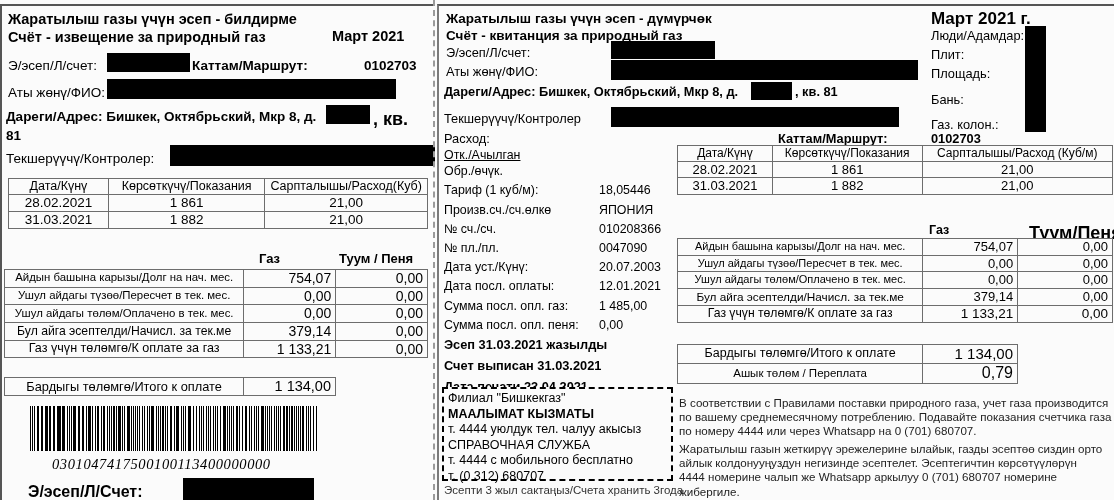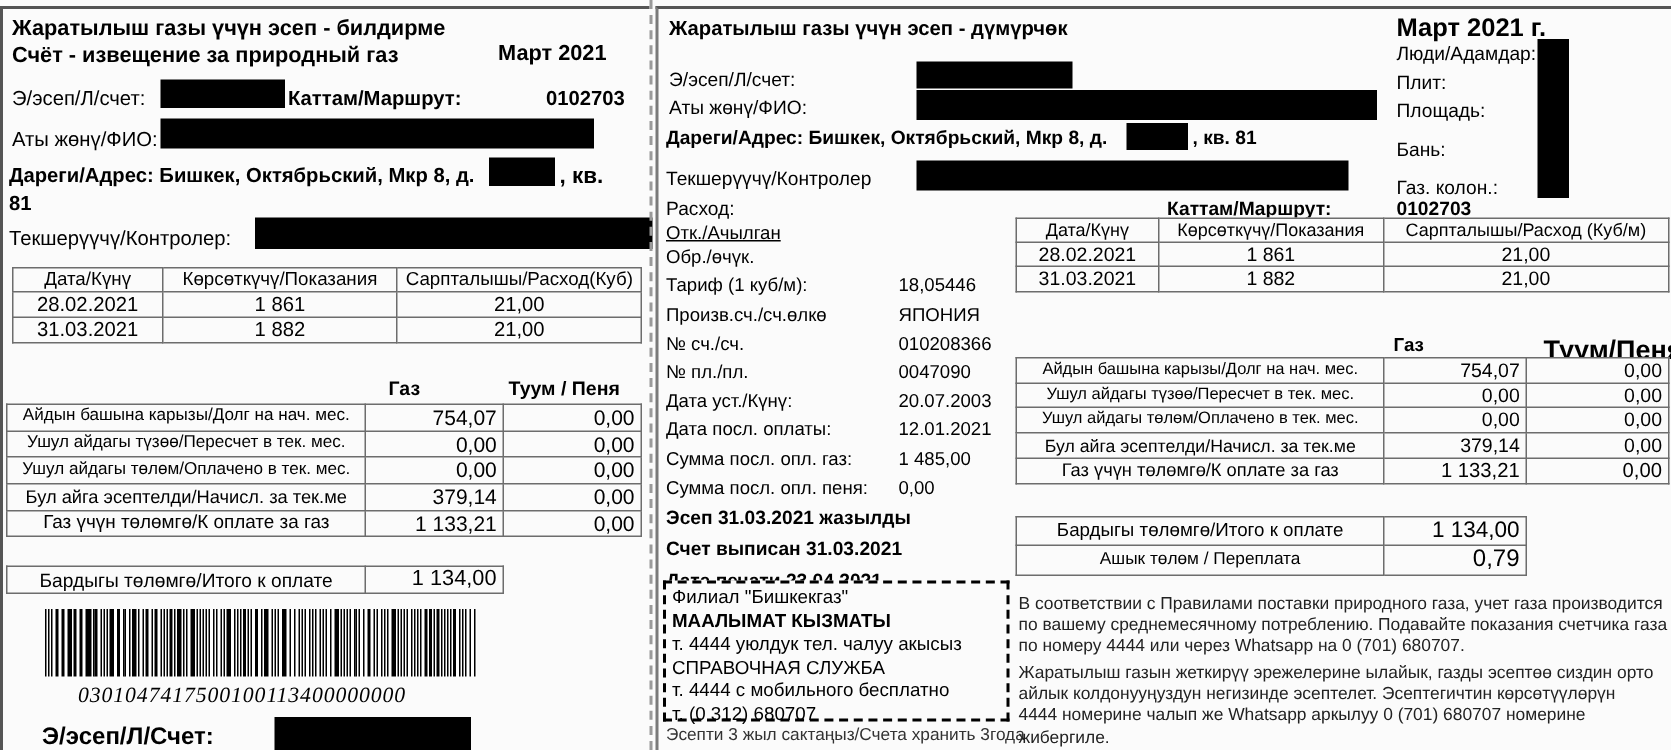--- a/index.html
+++ b/index.html
@@ -131,21 +131,21 @@
     <div class="t b" style="left:362px; top:53px; font-size:13.5px;">0102703</div>
 
     <div class="t" style="left:6px; top:80px; font-size:13.5px;">Аты жөнү/ФИО:</div>
     <div class="redact" style="left:105px; top:73px; width:289px; height:20px;"></div>
 
     <div class="t b" style="left:4px; top:104px; font-size:13.5px;">
       <span>Дареги/Адрес:</span>
       <span>Бишкек, Октябрьский, Мкр 8, д.</span>
     </div>
     <div class="redact" style="left:324px; top:99px; width:44px; height:19px;"></div>
-    <div class="t b" style="left:371px; top:104px; font-size:15px;">, кв.</div>
+    <div class="t b" style="left:371px; top:104px; font-size:18px;">, кв.</div>
     <div class="t b" style="left:4px; top:123px; font-size:13.5px;">81</div>
 
     <div class="t" style="left:4px; top:146px; font-size:13.5px;">Текшерүүчү/Контролер:</div>
     <div class="redact" style="left:168px; top:139px; width:265px; height:21px;"></div>
 
     <table class="grid meter" style="left:6px; top:172px; width:420px; font-size:12.5px;">
       <thead>
         <tr>
           <th class="ctr" style="width:100px;">Дата/Күнү</th>
           <th class="ctr" style="width:157px;">Көрсөткүчү/Показания</th>
@@ -326,20 +326,21 @@
 
     <div class="t b" style="left:26px; top:478px; font-size:16px;">Э/эсеп/Л/Счет:</div>
     <div class="redact" style="left:181px; top:472px; width:131px; height:23px;"></div>
   </div>
 
   <div class="vdivider"></div>
 
   <div id="right-panel" class="panel">
 
     <div class="t b" style="left:7px; top:6px; font-size:13.5px;">Жаратылыш газы үчүн эсеп - дүмүрчөк</div>
+    <div class="t b" style="left:7px; top:23px; font-size:13.5px;">Счёт - квитанция за природный газ</div>
     <div class="t b" style="left:492px; top:4px; font-size:17px;">Март 2021 г.</div>
 
     <div class="t" style="left:7px; top:41px; font-size:12.8px;">Э/эсеп/Л/счет:</div>
     <div class="redact" style="left:172px; top:35px; width:104px; height:18px;"></div>
 
     <div class="t" style="left:7px; top:60px; font-size:12.8px;">Аты жөнү/ФИО:</div>
     <div class="redact" style="left:172px; top:54px; width:307px; height:20px;"></div>
 
     <div class="t b" style="left:5px; top:80px; font-size:12.8px;">
       <span>Дареги/Адрес:</span>

